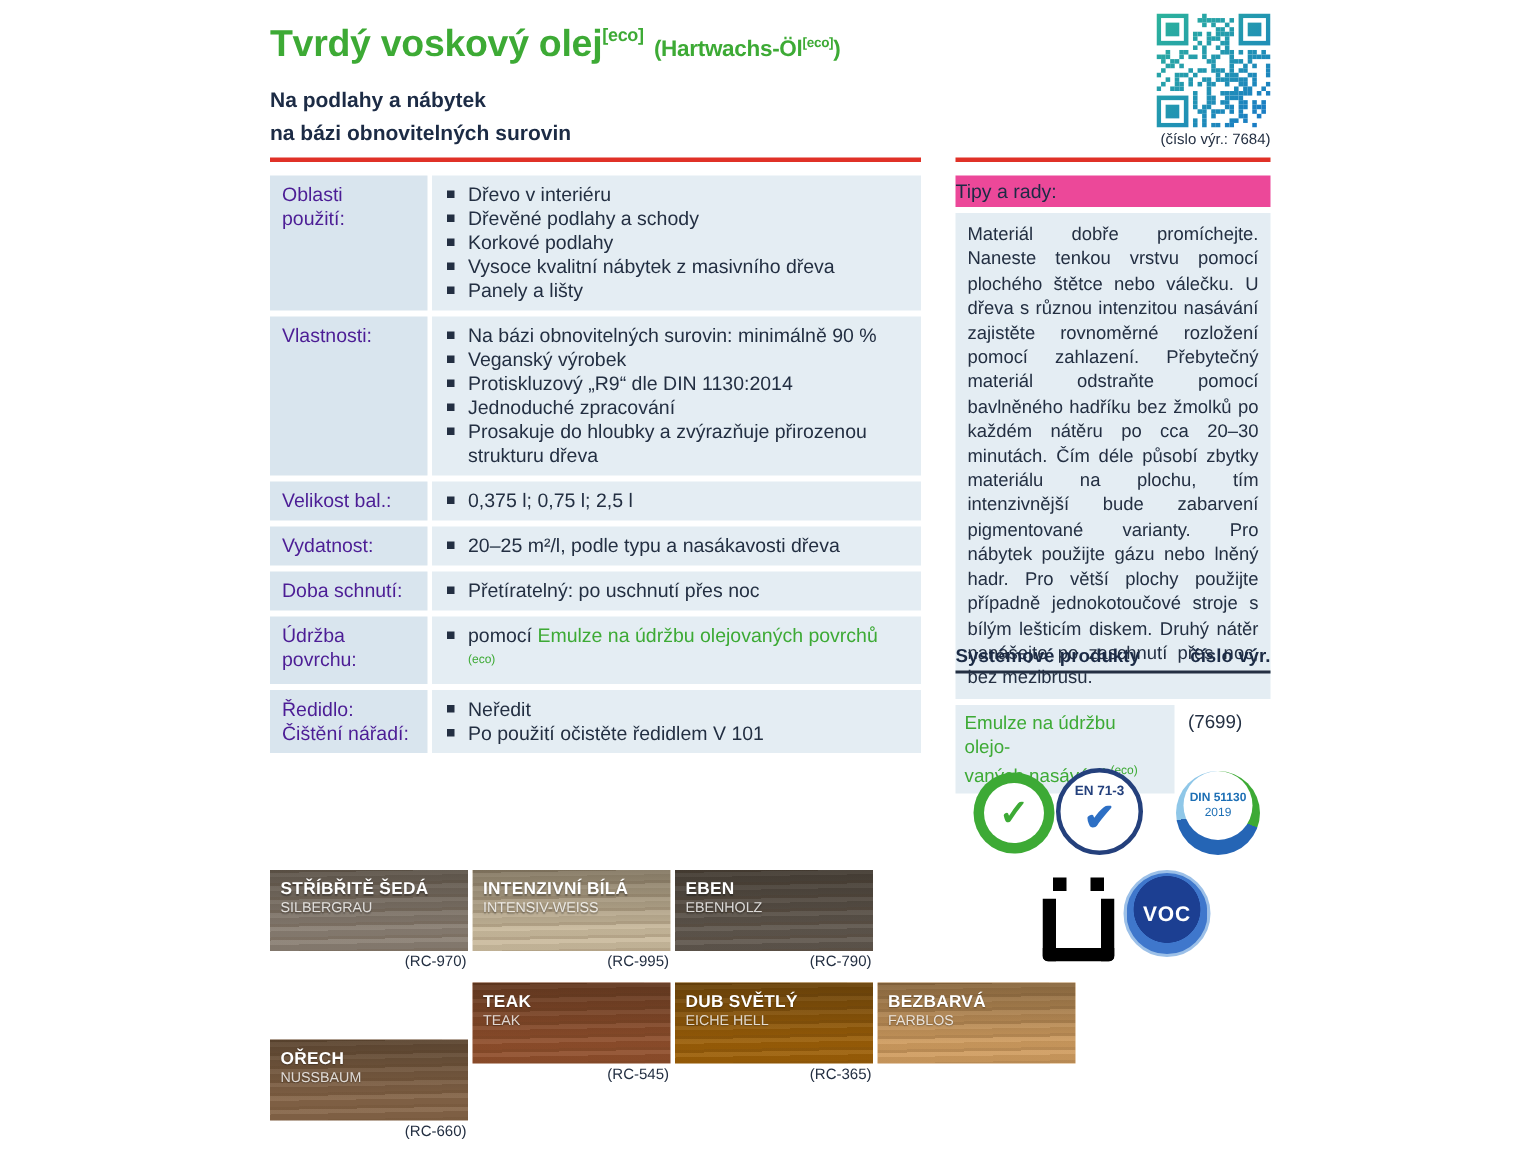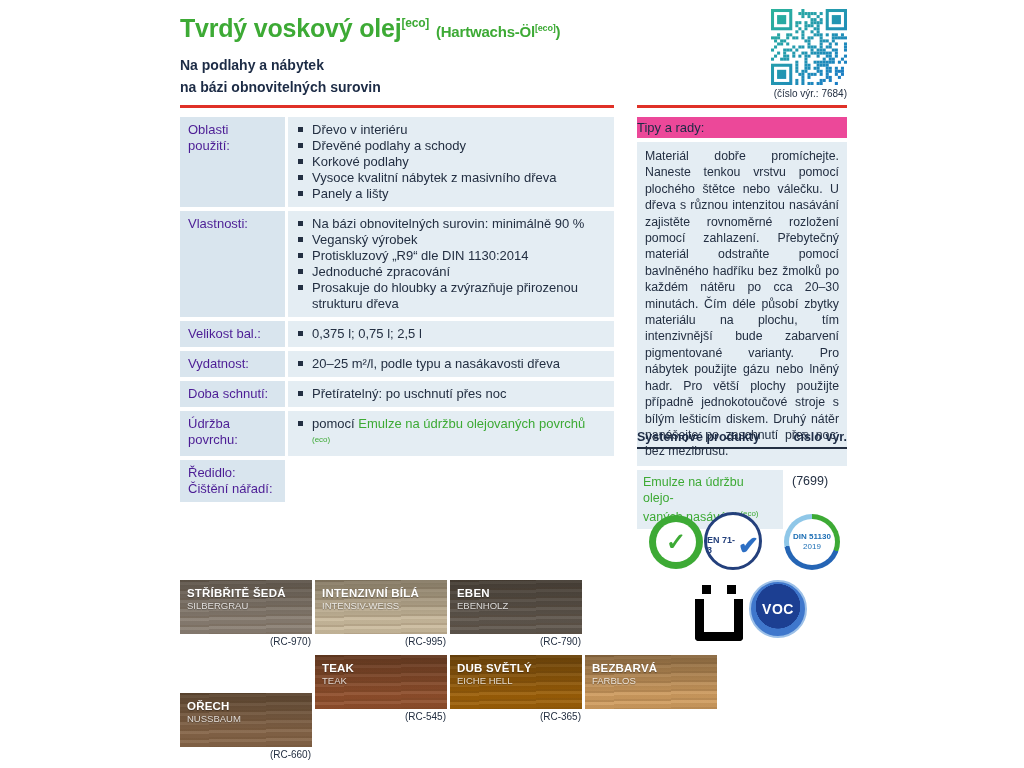--- a/index.html
+++ b/index.html
@@ -40,24 +40,24 @@
   .sys-header{display:flex;justify-content:space-between;font-size:12.5px;font-weight:700;color:#1c2b45;border-bottom:2px solid #232f42;padding-bottom:3px;margin-bottom:21px}
   .sys-row{display:flex;align-items:flex-start}
   .sys-name{width:146px;background:#e4edf3;padding:4px 6px;font-size:12.5px;line-height:16px;color:#3daa35}
   .sys-name sup{font-size:8px;vertical-align:5px}
   .sys-num{padding:4px 0 0 9px;font-size:12.5px;color:#232f42}
 
   
   .badge{position:absolute;border-radius:50%}
   .badge-eco{left:649px;top:515px;width:54px;height:54px;background:#3daa35;display:flex;align-items:center;justify-content:center}
   .badge-eco-inner{width:40px;height:40px;border-radius:50%;background:#fff;color:#3daa35;font-size:24px;font-weight:700;display:flex;align-items:center;justify-content:center}
-  .badge-en71{left:704px;top:512px;width:58px;height:58px;background:#fff;border:3px solid #24407c;display:flex;flex-direction:row;align-items:center;padding-top:7px}
+  .badge-en71{left:704px;top:512px;width:58px;height:58px;background:#fff;border:3px solid #24407c;display:flex;flex-direction:column;align-items:center;padding-top:7px}
   .en71-label{font-size:9px;font-weight:700;color:#24407c;line-height:10px}
   .en71-check{font-size:25px;line-height:26px;color:#2d6fc4;font-weight:700}
-  .badge-din{left:784px;top:514px;width:56px;height:56px;background:conic-gradient(#3daa35 0 110deg,#2565b5 110deg 260deg,#8fc7e8 260deg 360deg);display:flex;align-items:center;justify-content:center}
+  .badge-din{left:784px;top:514px;width:56px;height:56px;background:conic-gradient(#3daa35 0 110deg,#2565b5 110deg 260deg,#8fc7e8 260deg 360deg);display:flex;align-items:flex-start;justify-content:center}
   .badge-din-inner{width:46px;height:46px;border-radius:50%;background:#fff;display:flex;flex-direction:column;align-items:center;justify-content:center;text-align:center}
   .din-l1{font-size:8px;font-weight:700;color:#1d6fb5;line-height:10px}
   .din-l2{font-size:8px;color:#1d6fb5;line-height:10px}
   .badge-voc{left:749px;top:580px;width:58px;height:58px;background:radial-gradient(circle at 50% 45%,#1c3f92 0 55%,#3f77cc 56% 100%);border:2px solid #9cc0e8;color:#fff;display:flex;align-items:center;justify-content:center;font-weight:700;font-size:14px;letter-spacing:.5px}
 
   .u-mark{position:absolute;left:695px;top:585px;width:48px;height:56px}
   .u-dot{position:absolute;top:0;width:9px;height:9px;background:#000}
   .u-dot-l{left:7px}.u-dot-r{right:7px}
   .u-body{position:absolute;left:0;top:14px;width:48px;height:42px;border:9px solid #000;border-top:none;border-radius:0 0 4px 4px}
 
@@ -411,20 +411,30 @@
             <span><span>pomocí</span> <a class="green-link"><span>Emulze na údržbu olejovaných povrchů</span> <sup>(eco)</sup></a></span>
           </div>
       </div>
     </div>
 
     <div class="spec-row">
       <div class="spec-label">
         <div>Ředidlo:</div>
         <div>Čištění nářadí:</div>
       </div>
+      <div class="spec-content">
+        <div class="bullet-line">
+            <span class="sq"></span>
+            <span>Neředit</span>
+          </div>
+        <div class="bullet-line">
+            <span class="sq"></span>
+            <span>Po použití očistěte ředidlem V 101</span>
+          </div>
+      </div>
     </div>
 
   </div>
 
   <div class="tips">
     <div class="tips-header">Tipy a rady:</div>
     <div class="tips-body">Materiál dobře promíchejte. Naneste tenkou vrstvu pomocí plochého štětce nebo válečku. U dřeva s různou intenzitou nasávání zajistěte rovnoměrné rozložení pomocí zahlazení. Přebytečný materiál odstraňte pomocí bavlněného hadříku bez žmolků po každém nátěru po cca 20–30 minutách. Čím déle působí zbytky materiálu na plochu, tím intenzivnější bude zabarvení pigmentované varianty. Pro nábytek použijte gázu nebo lněný hadr. Pro větší plochy použijte případně jednokotoučové stroje s bílým lešticím diskem. Druhý nátěr nanášejte po zaschnutí přes noc, bez mezibrusu.</div>
   </div>
 
   <div class="sys">

